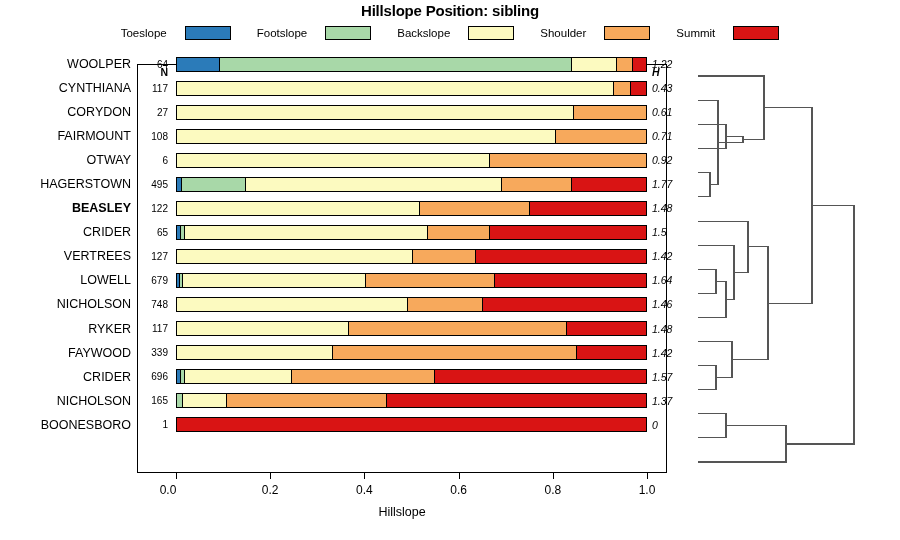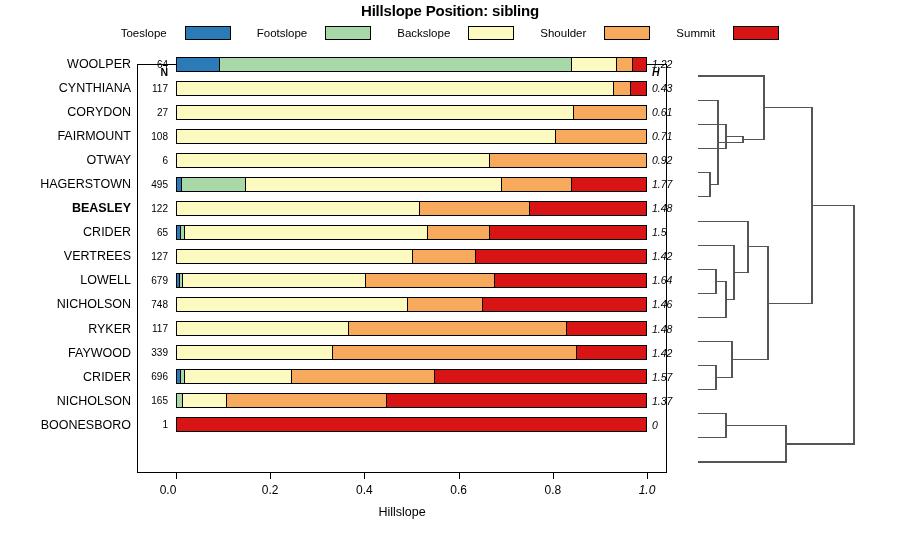--- a/index.html
+++ b/index.html
@@ -311,21 +311,21 @@
   <div class="xtick-label" style="left: 168px;">0.0</div>
       <div style="position: absolute; left: 176px; top: 0px; width: 1px; height: 6px; background: rgb(0, 0, 0);"></div>
       <div class="xtick-label" style="left: 270.2px;">0.2</div>
       <div style="position: absolute; left: 270.2px; top: 0px; width: 1px; height: 6px; background: rgb(0, 0, 0);"></div>
       <div class="xtick-label" style="left: 364.4px;">0.4</div>
       <div style="position: absolute; left: 364.4px; top: 0px; width: 1px; height: 6px; background: rgb(0, 0, 0);"></div>
       <div class="xtick-label" style="left: 458.6px;">0.6</div>
       <div style="position: absolute; left: 458.6px; top: 0px; width: 1px; height: 6px; background: rgb(0, 0, 0);"></div>
       <div class="xtick-label" style="left: 552.8px;">0.8</div>
       <div style="position: absolute; left: 552.8px; top: 0px; width: 1px; height: 6px; background: rgb(0, 0, 0);"></div>
-      <div class="xtick-label" style="left: 647px; font-style: italic;">1.0</div>
+      <div class="xtick-label" style="left: 647px;">1.0</div>
       <div style="position: absolute; left: 647px; top: 0px; width: 1px; height: 6px; background: rgb(0, 0, 0);"></div>
     </div>
 
   <div class="dendro">
     <svg width="214" height="409" viewBox="0 0 214 409">
       <g fill="none" stroke="#555" stroke-width="1.1" shape-rendering="crispEdges">
 
         <path d="M12,60.2 H40 V84.2 H12"></path>
 
         <path d="M12,108.3 H24 V132.3 H12"></path>

